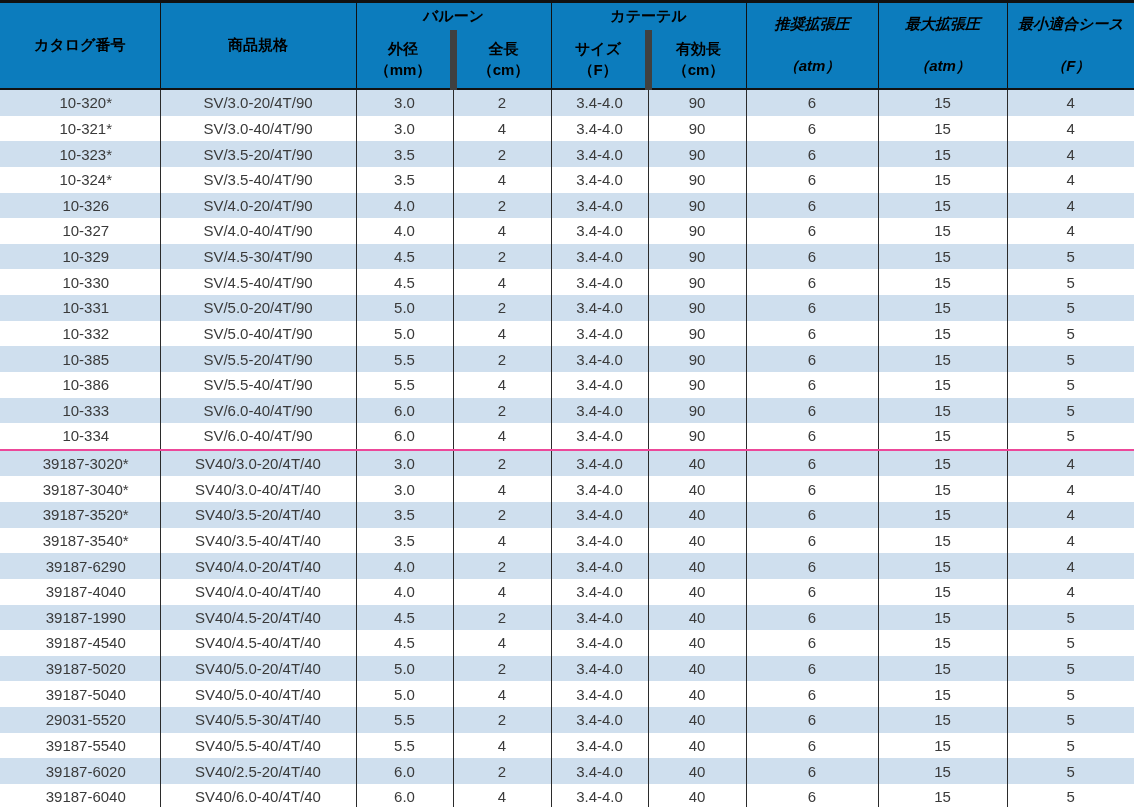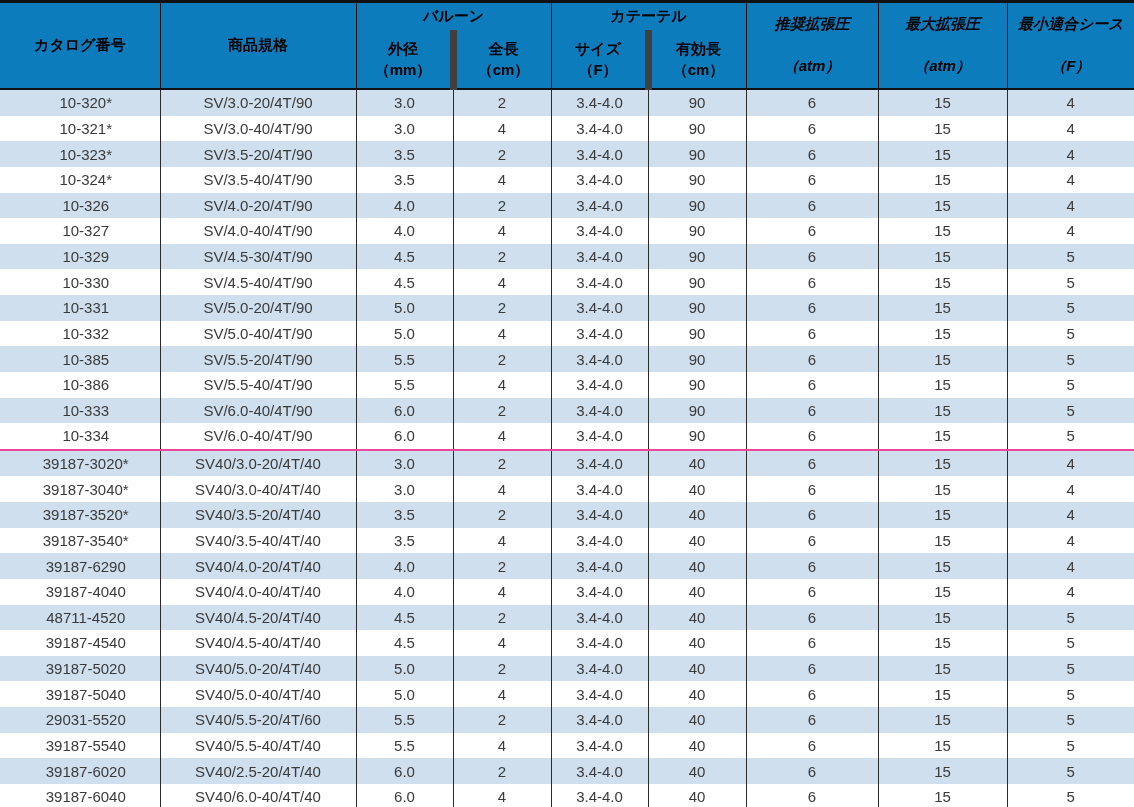--- a/index.html
+++ b/index.html
@@ -347,21 +347,21 @@
           <td>SV40/4.0-40/4T/40</td>
           <td>4.0</td>
           <td>4</td>
           <td>3.4-4.0</td>
           <td>40</td>
           <td>6</td>
           <td>15</td>
           <td>4</td>
         </tr>
         <tr class="alt">
-          <td>48711-4520</td>
+          <td>39187-1990</td>
           <td>SV40/4.5-20/4T/40</td>
           <td>4.5</td>
           <td>2</td>
           <td>3.4-4.0</td>
           <td>40</td>
           <td>6</td>
           <td>15</td>
           <td>5</td>
         </tr>
         <tr class="">
@@ -392,21 +392,21 @@
           <td>5.0</td>
           <td>4</td>
           <td>3.4-4.0</td>
           <td>40</td>
           <td>6</td>
           <td>15</td>
           <td>5</td>
         </tr>
         <tr class="alt">
           <td>29031-5520</td>
-          <td>SV40/5.5-20/4T/60</td>
+          <td>SV40/5.5-30/4T/40</td>
           <td>5.5</td>
           <td>2</td>
           <td>3.4-4.0</td>
           <td>40</td>
           <td>6</td>
           <td>15</td>
           <td>5</td>
         </tr>
         <tr class="">
           <td>39187-5540</td>

